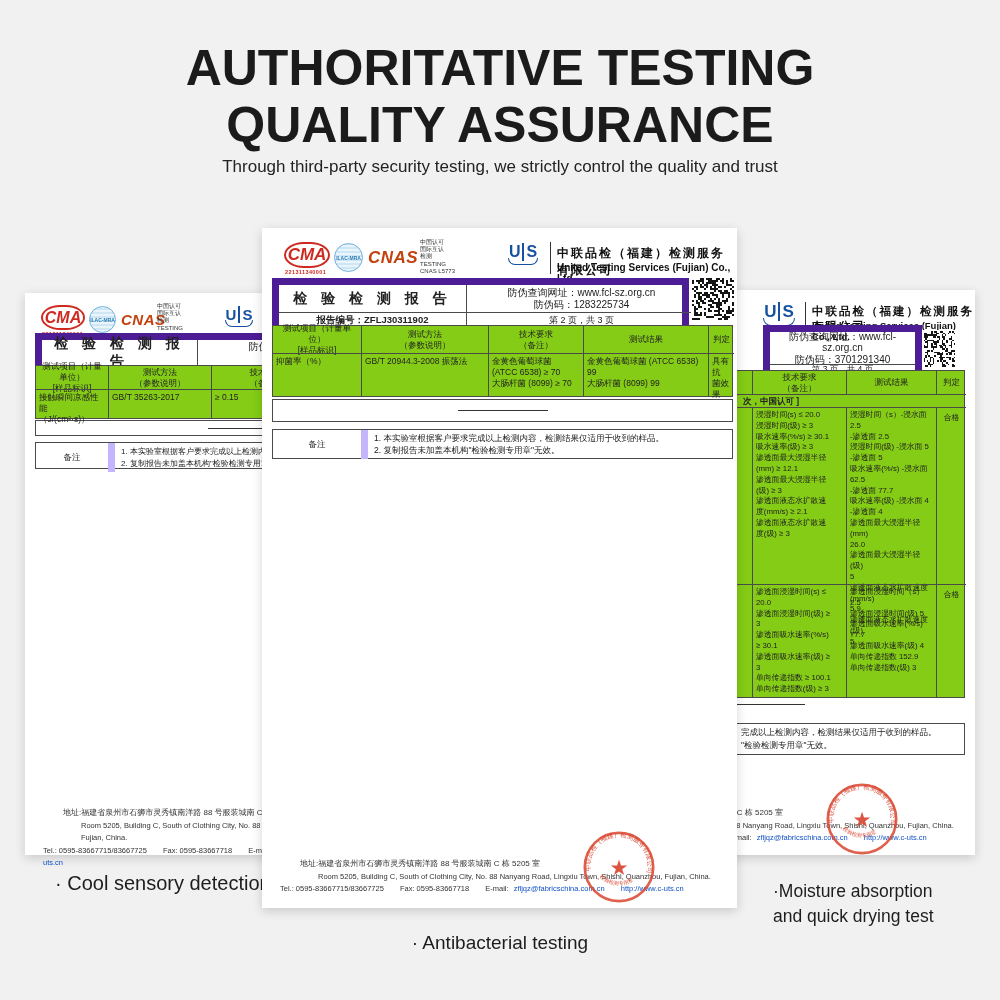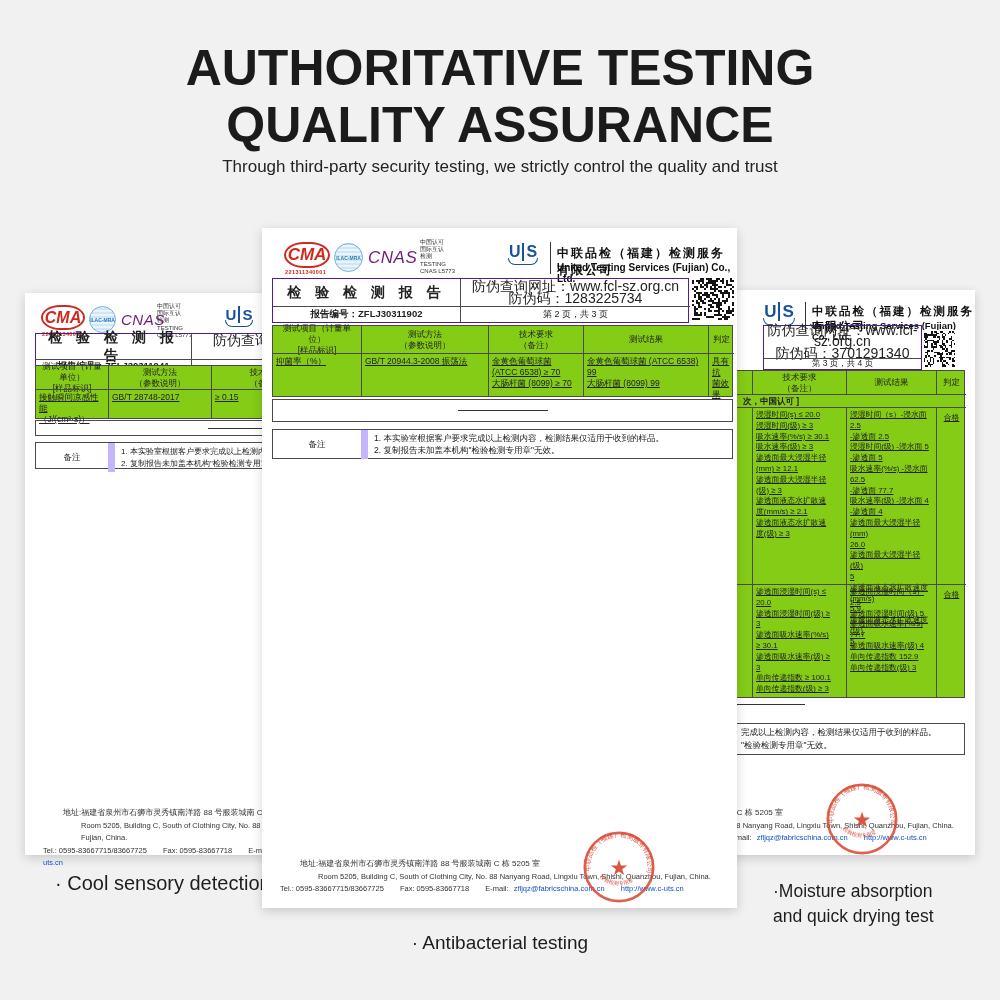--- a/index.html
+++ b/index.html
@@ -19,51 +19,51 @@
   .doc-center { left:262px; top:228px; width:475px; height:680px; z-index:3; }
   .doc-right  { left:505px; top:290px; width:470px; height:565px; z-index:2; }
 
   
   .logo-cma { position:absolute; border:2.5px solid #cf2a20; border-radius:50%/58%; color:#cf2a20;
               font-weight:900; font-style:italic; display:flex; align-items:center; justify-content:center; }
   .cma-num  { position:absolute; color:#cf2a20; font-size:5.5px; letter-spacing:.4px; font-style:normal; font-weight:700; }
   .logo-ilac{ position:absolute; border-radius:50%; border:1.5px solid #6fb0dc; color:#2d7fb8;
               display:flex; align-items:center; justify-content:center; font-size:5px; font-weight:700; text-align:center;
               background:repeating-linear-gradient(0deg,#eaf4fb 0 2px,#cfe6f5 2px 4px); }
-  .logo-cnas{ position:absolute; color:#701a75; font-weight:400; font-style:italic; letter-spacing:.5px; }
+  .logo-cnas{ position:absolute; color:#c2410c; font-weight:700; font-style:italic; letter-spacing:.5px; }
   .acc-lines{ position:absolute; font-size:6px; line-height:7.2px; color:#333; white-space:pre-line; }
   .uts { position:absolute; display:flex; flex-direction:column; align-items:center; }
   .uts-row { display:flex; align-items:center; color:#15519e; font-weight:900; line-height:1; }
   .uts-bar { width:2px; background:#15519e; margin:0 2px; }
   .uts-arc { border:1.5px solid #15519e; border-top:none; border-radius:0 0 14px 14px; margin-top:-3px; }
   .vdiv { position:absolute; width:1px; background:#333; }
   .co-cn { position:absolute; font-weight:700; letter-spacing:2px; color:#101010; }
   .co-en { position:absolute; font-weight:700; color:#101010; }
 
   
-  .hdr-grid { position:absolute; border:1px solid #4c1d95; display:grid; }
+  .hdr-grid { position:absolute; border:7px solid #4c1d95; display:grid; }
   .hg-cell { display:flex; align-items:center; justify-content:center; text-align:center; }
   .bl { border-left:1px solid #4a4a4a; } .bt { border-top:1px solid #4a4a4a; }
   .rpt-title { font-weight:700; font-size:14px; letter-spacing:5px; }
-  .anti { font-size:14px; line-height:11.5px; white-space:pre-line; }
+  .anti { font-size:10px; line-height:11.5px; white-space:pre-line; }
   .rno { font-weight:700; font-size:9.5px; }
   .pinfo { font-size:9px; }
 
   
   .qr { position:absolute; display:grid; grid-template-columns:repeat(21,1fr); grid-auto-rows:1fr;
         background:#fff; padding:1px; }
   .qr i { display:block; } .qr i.b { background:#151515; }
 
   
   .tblwrap { position:absolute; }
   .grid { display:grid; border:1px solid #4a4a4a; background:#84cc16; }
   .c { padding:2px 3px; font-size:8.5px; line-height:11px; }
   .th { display:flex; flex-direction:column; align-items:center; justify-content:center;
         text-align:center; white-space:pre-line; }
-  .td { white-space:pre-line;text-decoration:underline; }
+  .td { white-space:pre-line; }
   .vc { text-align:center; }
   .endbox { border:1px solid #4a4a4a; display:flex; align-items:center; justify-content:center; background:#fff; }
   .endline { border-top:1.5px solid #333; }
   .rembox { border:1px solid #4a4a4a; display:grid; background:#fff; }
   .rem-label { display:flex; align-items:center; justify-content:center; font-size:8.5px; }
   .rem-body { border-left:7px solid #c4b5fd; padding:3px 6px; font-size:8.5px; line-height:11.5px; }
   .cond { grid-column:1/-1; border-top:1px solid #4a4a4a; font-weight:700; font-size:8.5px;
           padding:1px 0 1px 222px; line-height:11px; }
   .small-cell { font-size:7.8px; line-height:10.8px; }
 
@@ -127,21 +127,21 @@
         <div class="c th">测试项目（计量单位）
 [样品标识]</div>
         <div class="c th bl">测试方法
 （参数说明）</div>
         <div class="c th bl">技术要求
 （备注）</div>
         <div class="c th bl">测试结果</div>
         <div class="c th bl">判定</div>
         <div class="c td bt">接触瞬间凉感性能
 （J/(cm²·s)）</div>
-        <div class="c td bl bt">GB/T 28748-2017</div>
+        <div class="c td bl bt">GB/T 35263-2017</div>
         <div class="c td bl bt">≥ 0.15</div>
         <div class="c td bl bt"></div>
         <div class="c td bl bt"></div>
       </div>
       <div class="endbox" style="height:16px;margin-top:1px">
         <i class="endline" style="width:60px"></i>
       </div>
       <div class="rembox" style="grid-template-columns:72px 1fr;height:27px;margin-top:6px">
         <div class="rem-label">备注</div>
         <div class="rem-body" style="font-size:8px">

